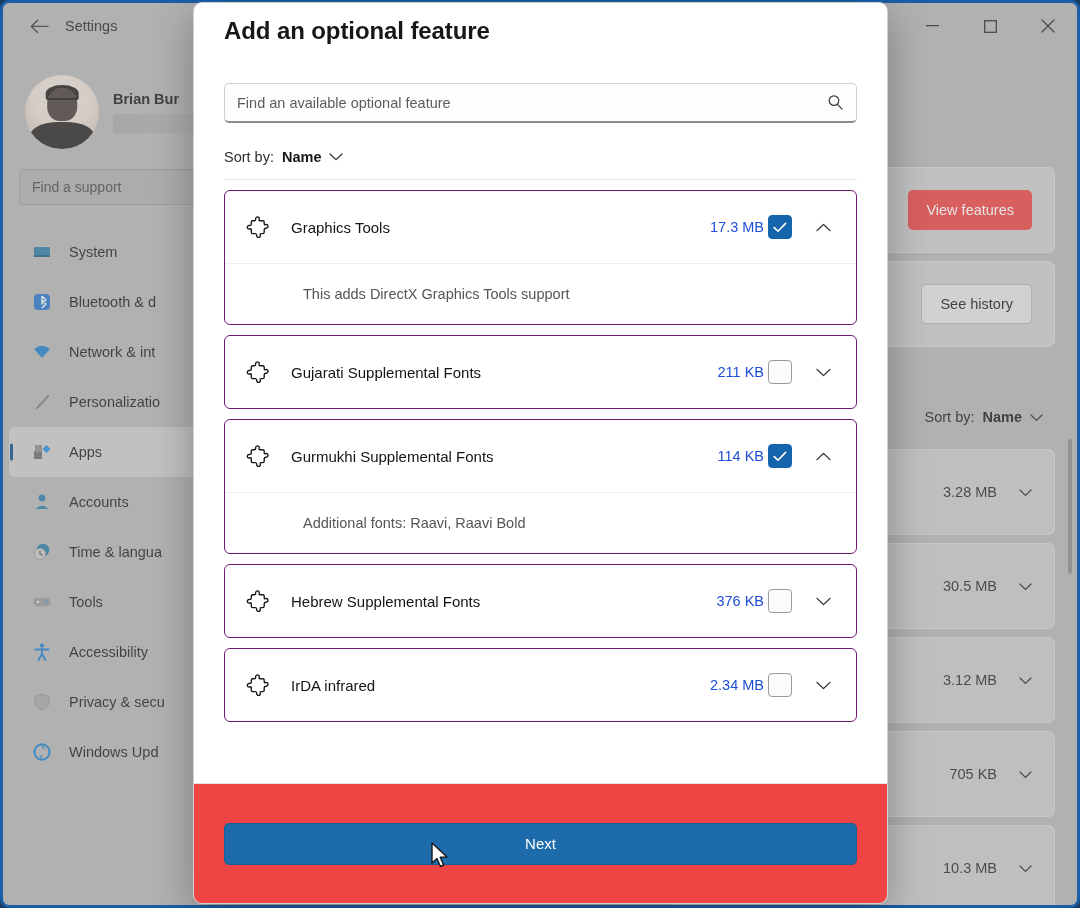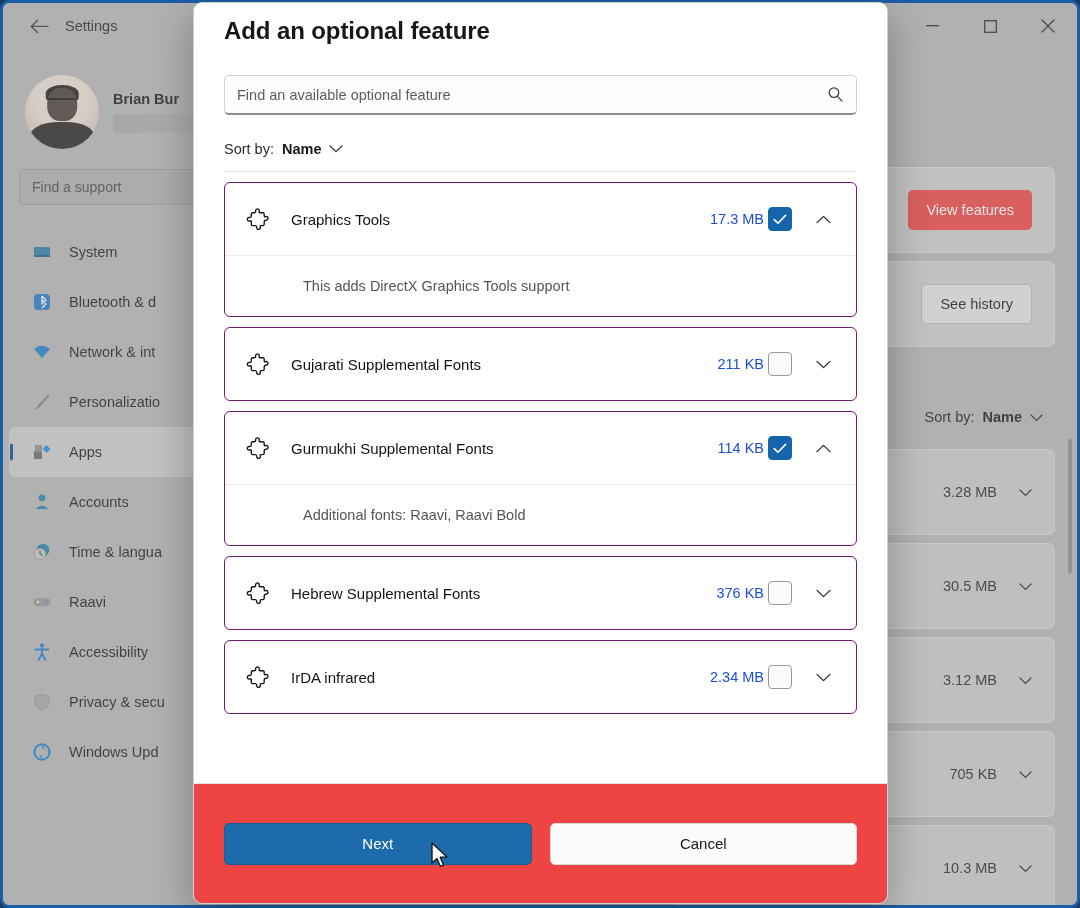--- a/index.html
+++ b/index.html
@@ -166,21 +166,21 @@
     display: flex; flex-direction: column;
   }
   #dialog-body {
     flex: 1 1 auto; padding: 14px 30px 0 30px; overflow: hidden;
     display: flex; flex-direction: column;
   }
   #dialog-title {
     font-size: 24px; font-weight: 700; color: #171717; letter-spacing: -0.1px;
   }
   #search-box {
-    margin-top: 30px; height: 40px;
+    margin-top: 38px; height: 40px;
     background: #fdfdfd; border: 1px solid #d2d2d2; border-bottom: 2px solid #8d8d8d;
     border-radius: 5px; display: flex; align-items: center; padding: 0 12px;
   }
   #search-input {
     flex: 1; border: none; outline: none; background: transparent;
     font-family: "Liberation Sans", sans-serif; font-size: 14.5px; color: #1b1b1b;
   }
   #search-input::placeholder { color: #5d5d5d; }
   #search-icon { color: #3b3b3b; display: flex; align-items: center; }
 
@@ -361,21 +361,21 @@
       </div>
       <div class="nav-item">
         <span class="nav-icon">
           <svg width="20" height="20" viewBox="0 0 20 20">
               <rect x="1.5" y="6" width="17" height="8.5" rx="4" fill="#9a9a9a"></rect>
               <circle cx="6" cy="10" r="1.1" fill="#fff"></circle>
               <circle cx="13.6" cy="8.8" r="0.9" fill="#3a8fd8"></circle>
               <circle cx="15.3" cy="11.2" r="0.9" fill="#3a8fd8"></circle>
             </svg>
         </span>
-        <span class="nav-label">Raavi</span>
+        <span class="nav-label">Tools</span>
       </div>
       <div class="nav-item">
         <span class="nav-icon">
           <svg width="20" height="20" viewBox="0 0 20 20">
               <circle cx="10" cy="3.6" r="2.1" fill="#1f7ed0"></circle>
               <path d="M3.5 7.5 H16.5 M10 6.5 V12 M10 12 L6.5 18 M10 12 L13.5 18" stroke="#1f7ed0" stroke-width="1.9" fill="none" stroke-linecap="round"></path>
             </svg>
         </span>
         <span class="nav-label">Accessibility</span>
       </div>
@@ -588,19 +588,18 @@
               </svg>
           </span>
         </div>
       </div>
 
     </div>
   </div>
 
   <div id="dialog-footer">
     <button id="next-btn">Next</button>
-    <button id="cancel-btn">Cancel</button>
   </div>
 </div>
 
 <svg id="cursor" width="20" height="28" viewBox="0 0 20 28">
   <path d="M2 1 L2 21 L7 16.5 L10.4 24.5 L13.6 23 L10.2 15.3 L17 15 Z" fill="#ffffff" stroke="#1a1a1a" stroke-width="1.4" stroke-linejoin="round"></path>
 </svg>
 
 </body></html>

